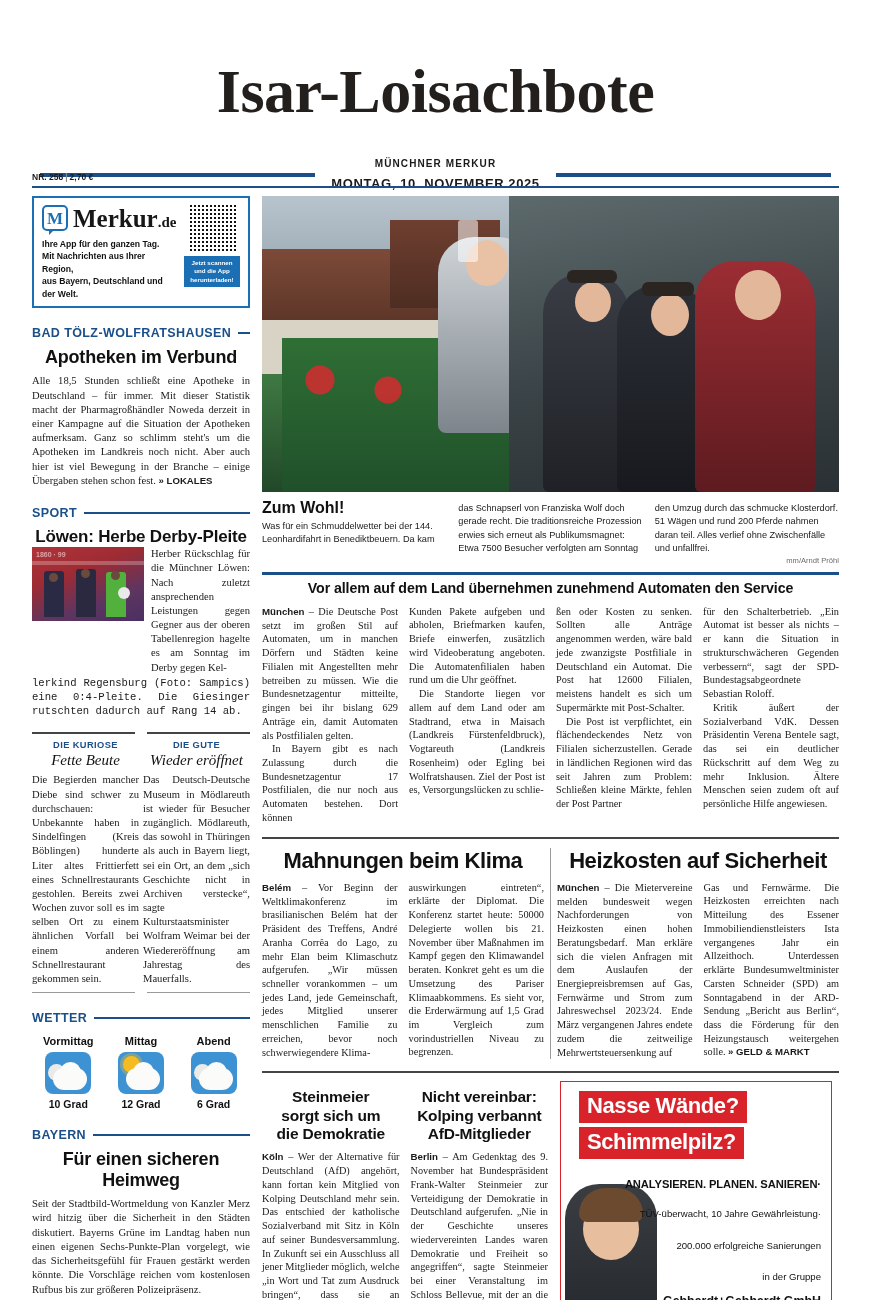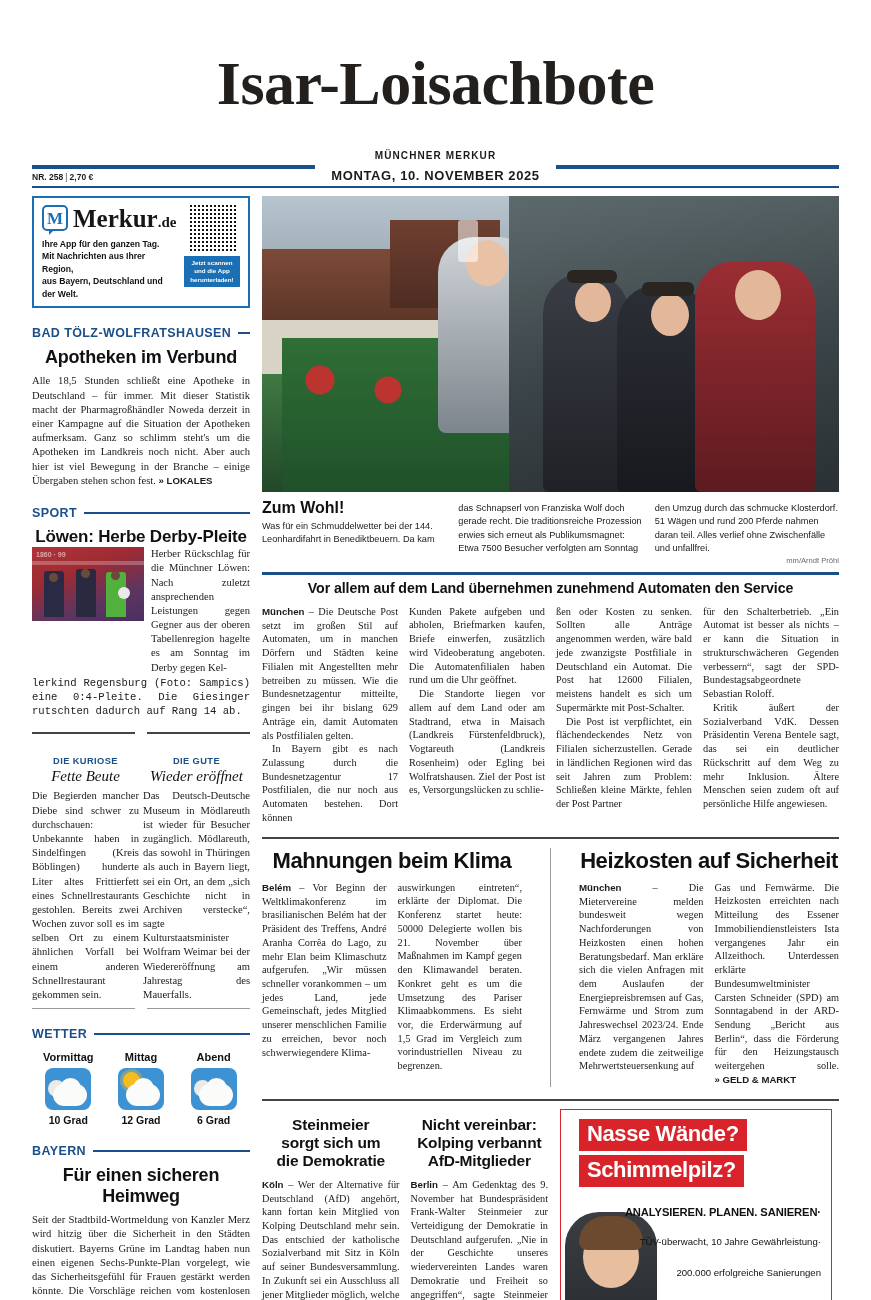--- a/index.html
+++ b/index.html
@@ -3,21 +3,21 @@
 <meta charset="utf-8">
 <style>
   * { box-sizing: border-box; margin: 0; padding: 0; }
   html, body {
     width: 871px; height: 1300px;
     background: #ffffff;
     font-family: "Liberation Sans", sans-serif;
     color: #1a1a1a;
     overflow: hidden;
   }
-  .page { position: relative; width: 871px; height: 1300px; padding: 0; }
+  .page { position: relative; width: 871px; height: 1300px; padding: 8px; }
 
   
   .masthead { text-align: center; padding-top: 52px; }
   .masthead-title {
     font-family: "Liberation Serif", serif;
     font-weight: bold;
     font-size: 62px;
     letter-spacing: -0.5px;
     color: #231f1c;
     line-height: 1;
@@ -144,21 +144,21 @@
     font-size: 10.6px; line-height: 1.34; text-align: justify; flex: 1;
   }
   .sport-after {
     font-family: Liberation Mono, monospace;
     font-size: 10.6px; line-height: 1.34; text-align: justify; margin-top: 1px;
   }
 
   
   .feat-rule { display: flex; gap: 12px; margin-top: 14px; }
   .feat-rule > div { flex: 1; height: 2px; background: #444; }
-  .feats { display: flex; gap: 4px; margin-top: 22px; }
+  .feats { display: flex; gap: 4px; margin-top: 6px; }
   .feat { flex: 1; }
   .feat-kick {
     color: #1b4f8a; font-size: 9.3px; font-weight: bold;
     letter-spacing: 0.4px; text-align: center;
   }
   .feat-title {
     font-family: "Liberation Serif", serif; font-style: italic;
     font-size: 15px; text-align: center; color: #111; margin-top: 2px;
   }
   .feat-text {
@@ -274,21 +274,21 @@
   .art {
     font-family: "Liberation Serif", serif;
     font-size: 10.3px; line-height: 1.335; text-align: justify; hyphens: auto;
   }
   .art p { margin: 0; text-indent: 10px; }
   .art p.first { text-indent: 0; }
   .art b.place { font-family: "Liberation Sans", sans-serif; font-size: 9.7px; }
 
   
   .mid-rule { height: 2px; background: #444; margin-top: 12px; }
-  .mid-wrap { display: flex; gap: 28px; margin-top: 9px; }
+  .mid-wrap { display: flex; gap: 6px; margin-top: 9px; }
   .mid-story { flex: 1; }
   .mid-head {
     font-size: 22px; font-weight: bold; text-align: center; color: #111;
     letter-spacing: -0.4px;
   }
   .mid-cols { display: flex; gap: 11px; margin-top: 7px; }
   .mid-cols > div { flex: 1; }
   .vsep { width: 1px; background: #9a9a9a; flex: none; }
 
   

